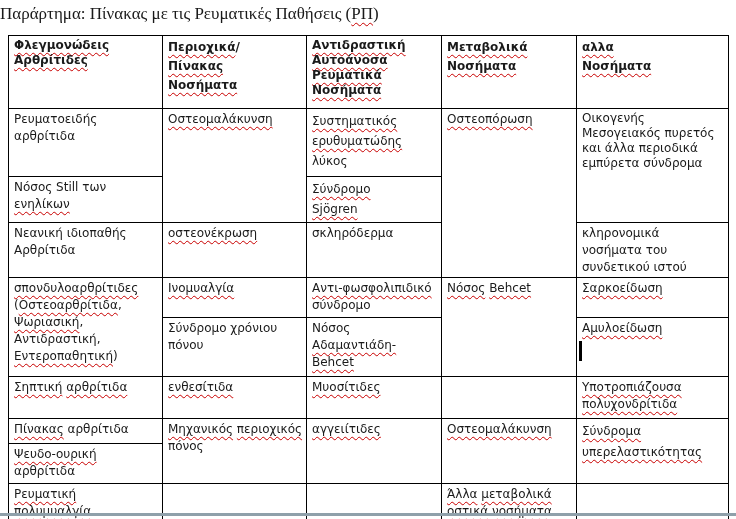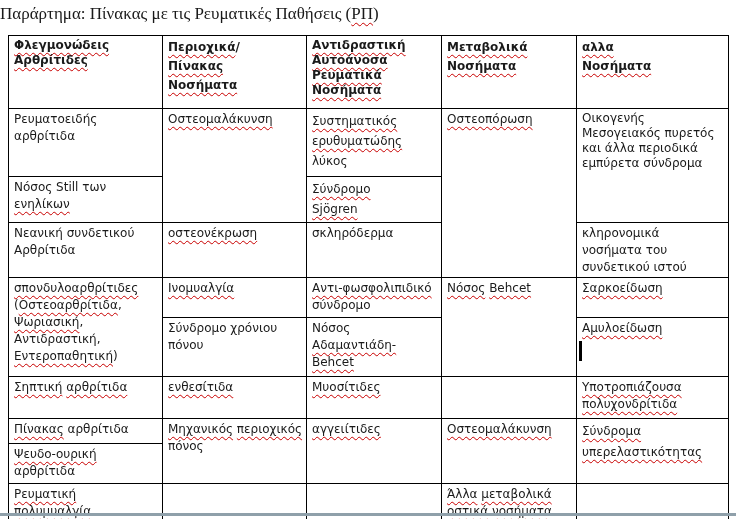--- a/index.html
+++ b/index.html
@@ -112,21 +112,21 @@
 και άλλα περιοδικά
 εμπύρετα σύνδρομα</span></td>
     </tr>
     <tr style="height:46px">
       <td><span>Νόσος Still των
 </span><span class="sq">ενηλίκων</span></td>
       <td class="loose"><span class="sq">Σύνδρομο</span><span>
 </span><span class="sq">Sjögren</span></td>
     </tr>
     <tr style="height:55px">
-      <td><span>Νεανική συνδετικού
+      <td><span>Νεανική ιδιοπαθής
 Αρθρίτιδα</span></td>
       <td><span class="sq">οστεονέκρωση</span></td>
       <td><span>σκληρόδερμα</span></td>
       <td><span>κληρονομικά
 νοσήματα του
 συνδετικού ιστού</span></td>
     </tr>
     <tr style="height:40px">
       <td rowspan="2"><span class="sq">σπονδυλοαρθρίτιδες</span><span>
 (</span><span class="sq">Οστεοαρθρίτιδα</span><span>,

